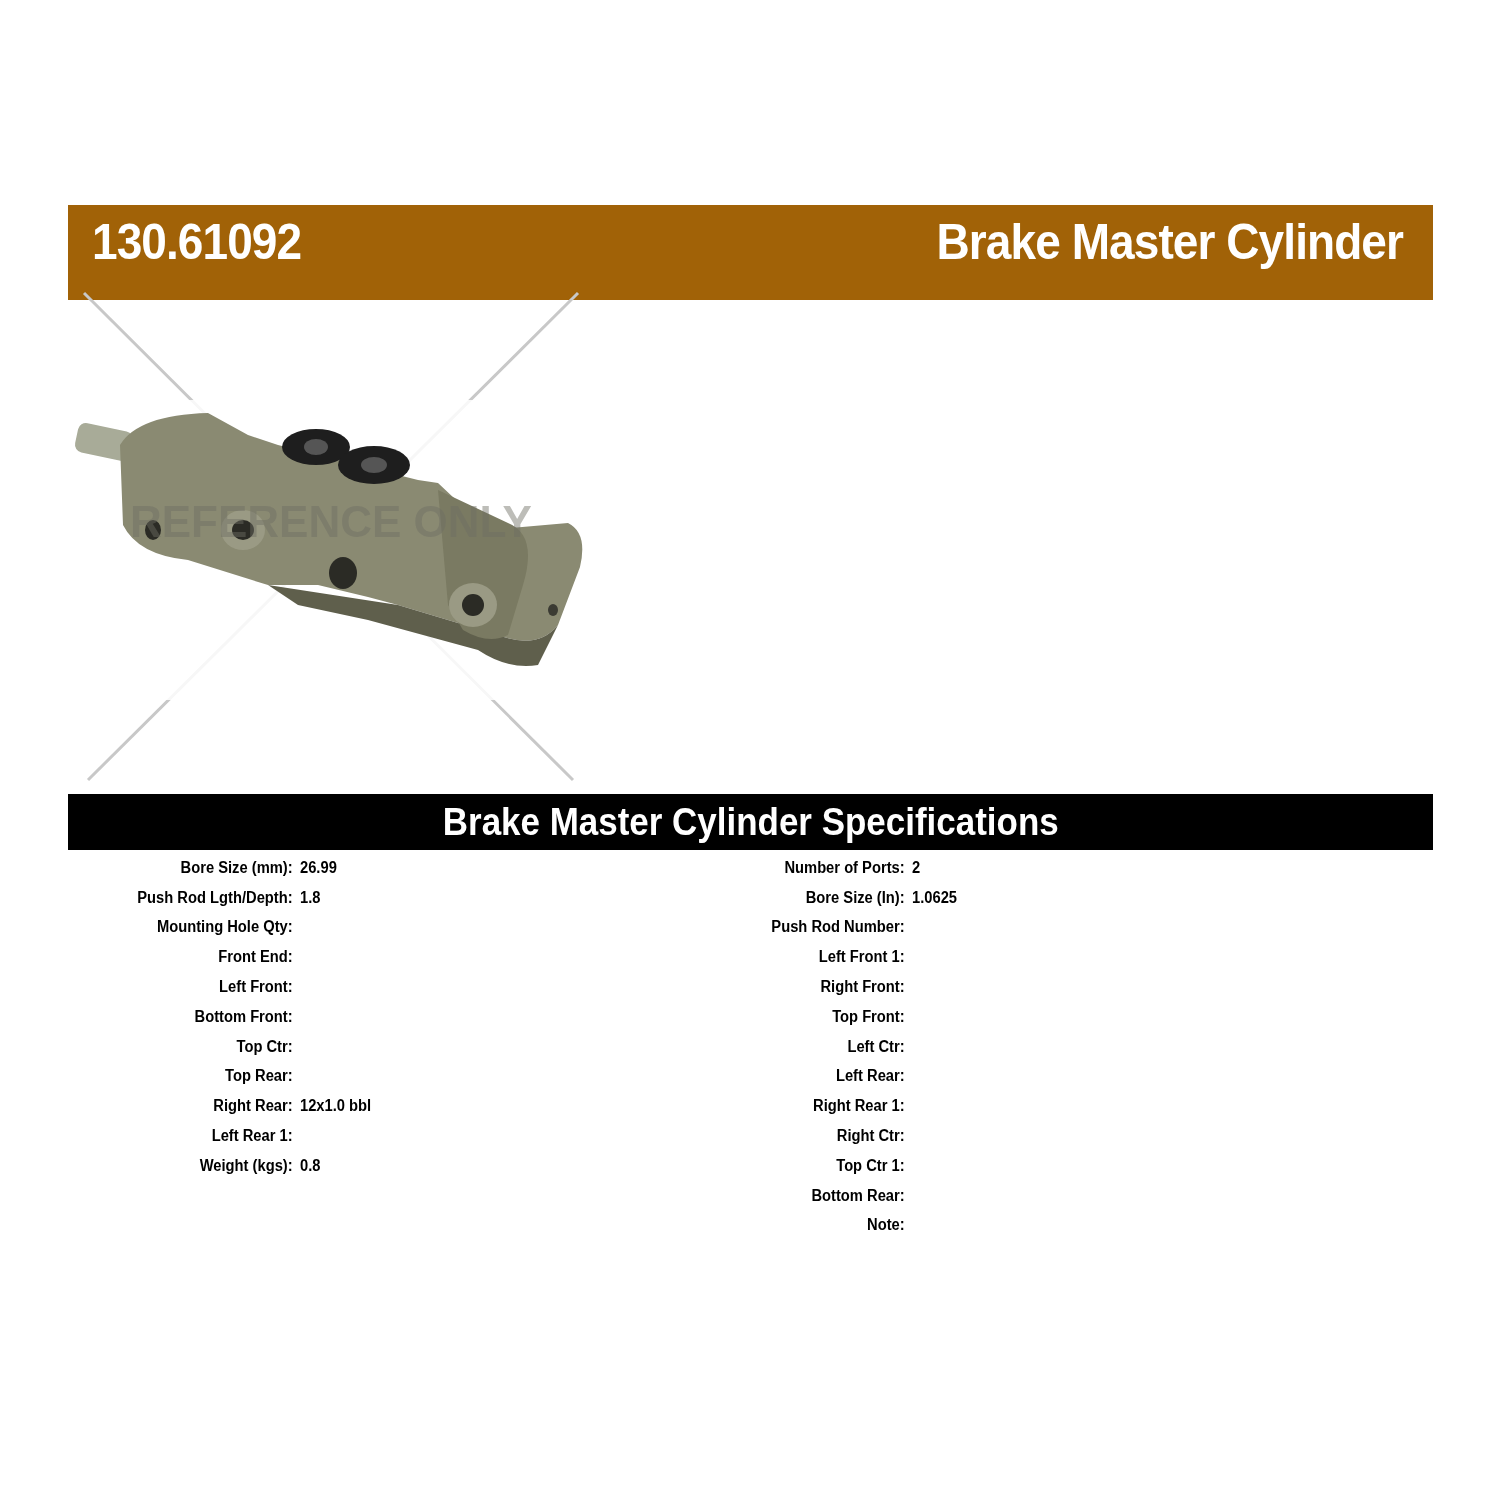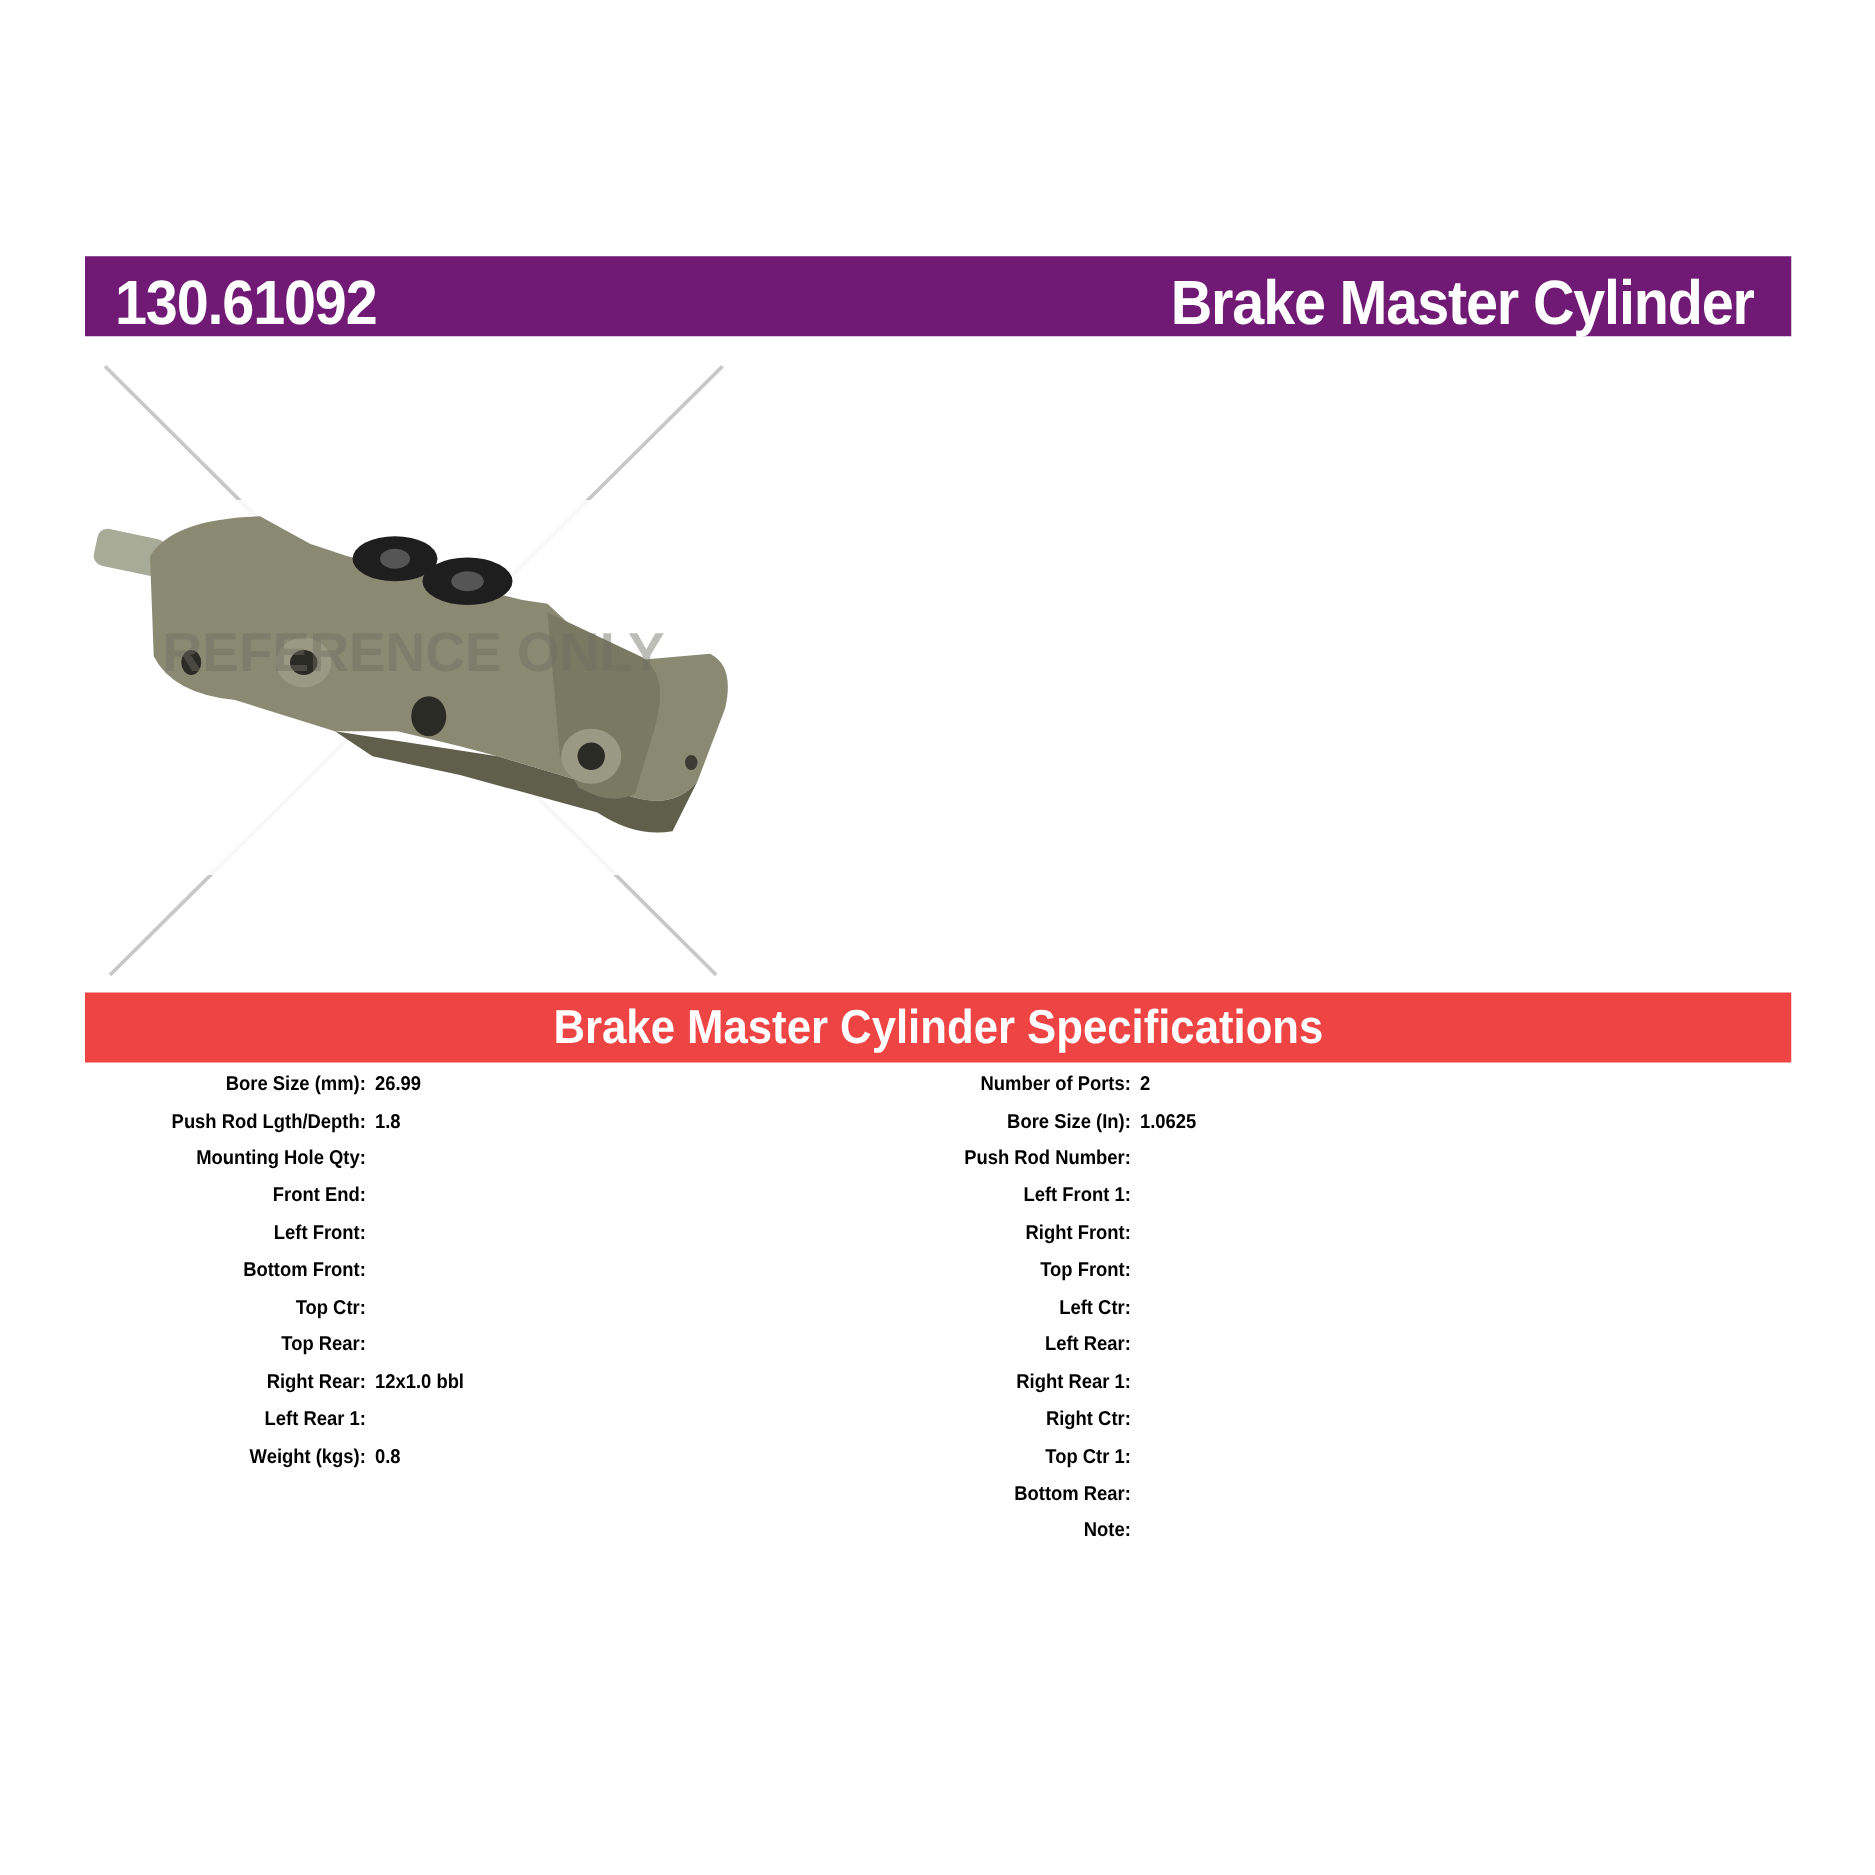--- a/index.html
+++ b/index.html
@@ -1,26 +1,26 @@
 <!DOCTYPE html>
 <html><head>
   <meta charset="utf-8">
   <style>
     html, body { margin: 0; padding: 0; background: #ffffff; }
     body { width: 1500px; height: 1500px; position: relative; overflow: hidden;
            font-family: "Liberation Sans", sans-serif; color: #000; }
-    .title-bar { position: absolute; left: 68px; top: 205px; width: 1365px; height: 64px;
-                 background: #701a75; color: #fff; }
+    .title-bar { position: absolute; left: 68px; top: 205px; width: 1365px; height: 95px;
+                 background: #a16207; color: #fff; }
     .title-bar .part-no { position: absolute; left: 24px; top: 8px; font-size: 50px; font-weight: bold;
                           letter-spacing: -1px; transform: scaleX(0.92); transform-origin: left center; }
     .title-bar .part-name { position: absolute; right: 30px; top: 8px; font-size: 50px; font-weight: bold;
                             letter-spacing: -1px; transform: scaleX(0.92); transform-origin: right center; }
     .image-area { position: absolute; left: 68px; top: 285px; width: 520px; height: 500px; text-align: center; }
     .spec-bar { position: absolute; left: 68px; top: 794px; width: 1365px; height: 56px;
-                background: #ef4444; color: #fff; text-align: center; }
+                background: #000000; color: #fff; text-align: center; }
     .spec-bar span { display: inline-block; font-size: 38px; font-weight: bold; line-height: 56px;
                      transform: scaleX(0.92); }
     .spec-col { position: absolute; top: 853px; }
     .spec-col.left { left: 68px; }
     .spec-col.right { left: 680px; }
     .spec-row { height: 29.8px; display: flex; align-items: center; font-size: 16px; font-weight: bold; }
     .spec-label { text-align: right; padding-right: 8px; transform: scaleX(0.92); transform-origin: right center; }
     .spec-col.left .spec-label { width: 224px; }
     .spec-col.right .spec-label { width: 224px; }
     .spec-value { transform: scaleX(0.92); transform-origin: left center; white-space: nowrap; }

